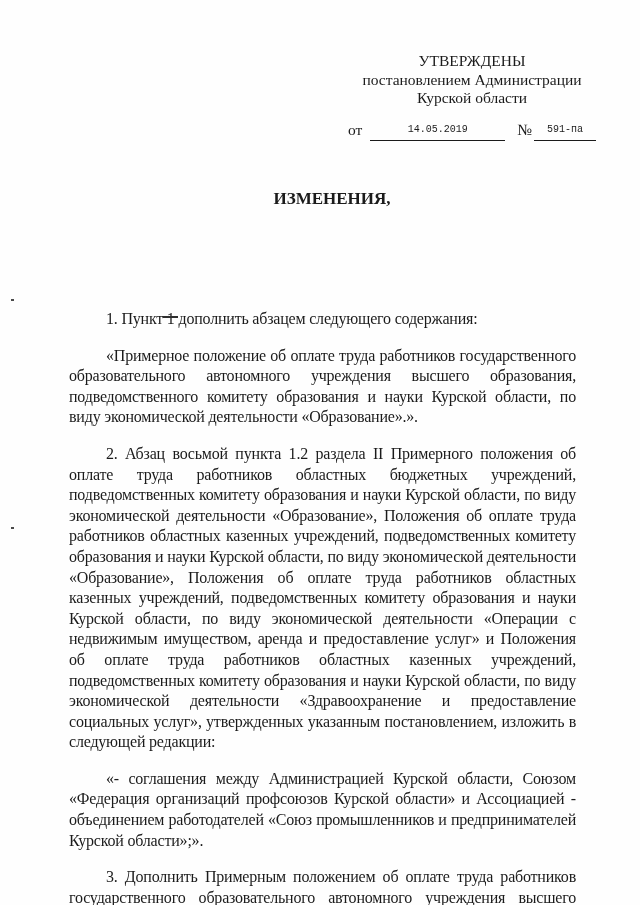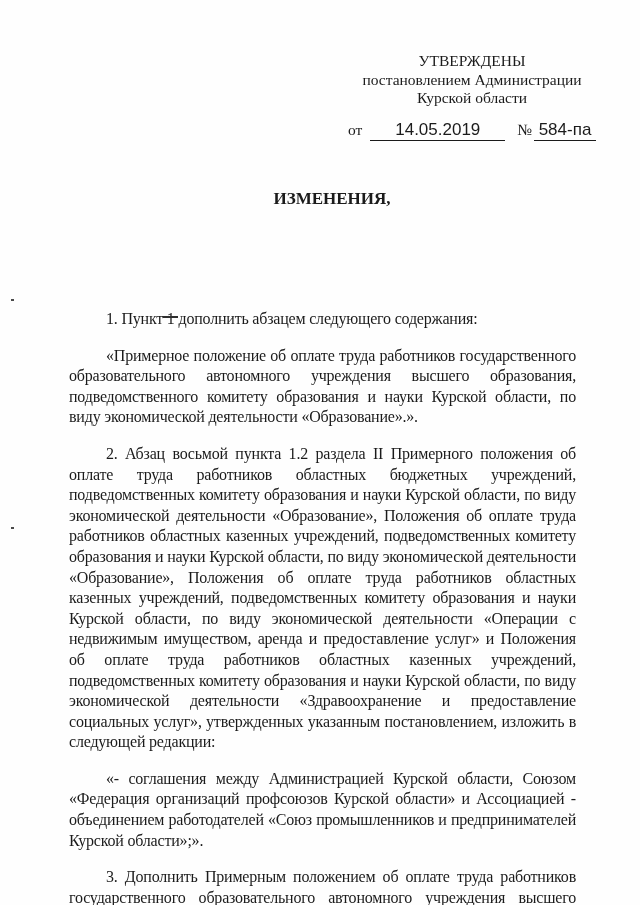--- a/index.html
+++ b/index.html
@@ -26,22 +26,22 @@
   }
   .approval-lines { white-space: pre-line; }
   .approval-dateline {
     display: flex;
     align-items: flex-start;
     margin-top: 13px;
     font-size: 15.5px;
   }
   .blank {
     border-bottom: 1.5px solid #1b1b1b;
-    font-family: Liberation Sans, sans-serif;
-    font-size: 17px;
+    font-family: Liberation Mono, monospace;
+    font-size: 10px;
     text-align: center;
     padding-bottom: 1px;
     white-space: nowrap;
   }
   .blank-date { flex: 1 1 auto; margin-left: 8px; }
   .num-label  { margin-left: 12px; }
   .blank-num  { width: 62px; margin-left: 2px; }
 
   
   .doc-heading {
@@ -93,21 +93,21 @@
 <div class="page">
 
   <div class="approval">
     <div class="approval-lines">УТВЕРЖДЕНЫ
 постановлением Администрации
 Курской области</div>
     <div class="approval-dateline">
       <span>от</span>
       <span class="blank blank-date">14.05.2019</span>
       <span class="num-label">№</span>
-      <span class="blank blank-num">584-па</span>
+      <span class="blank blank-num">591-па</span>
     </div>
   </div>
 
   <h1 class="doc-heading">ИЗМЕНЕНИЯ,</h1>
 
   <div class="body-text">
     <p>1. Пункт 1 дополнить абзацем следующего содержания:</p>
     <p>«Примерное положение об оплате труда работников государственного образовательного автономного учреждения высшего образования, подведомственного комитету образования и науки Курской области, по виду экономической деятельности «Образование».».</p>
     <p>2. Абзац восьмой пункта 1.2 раздела II Примерного положения об оплате труда работников областных бюджетных учреждений, подведомственных комитету образования и науки Курской области, по виду экономической деятельности «Образование», Положения об оплате труда работников областных казенных учреждений, подведомственных комитету образования и науки Курской области, по виду экономической деятельности «Образование», Положения об оплате труда работников областных казенных учреждений, подведомственных комитету образования и науки Курской области, по виду экономической деятельности «Операции с недвижимым имуществом, аренда и предоставление услуг» и Положения об оплате труда работников областных казенных учреждений, подведомственных комитету образования и науки Курской области, по виду экономической деятельности «Здравоохранение и предоставление социальных услуг», утвержденных указанным постановлением, изложить в следующей редакции:</p>
     <p>«- соглашения между Администрацией Курской области, Союзом «Федерация организаций профсоюзов Курской области» и Ассоциацией - объединением работодателей «Союз промышленников и предпринимателей Курской области»;».</p>

